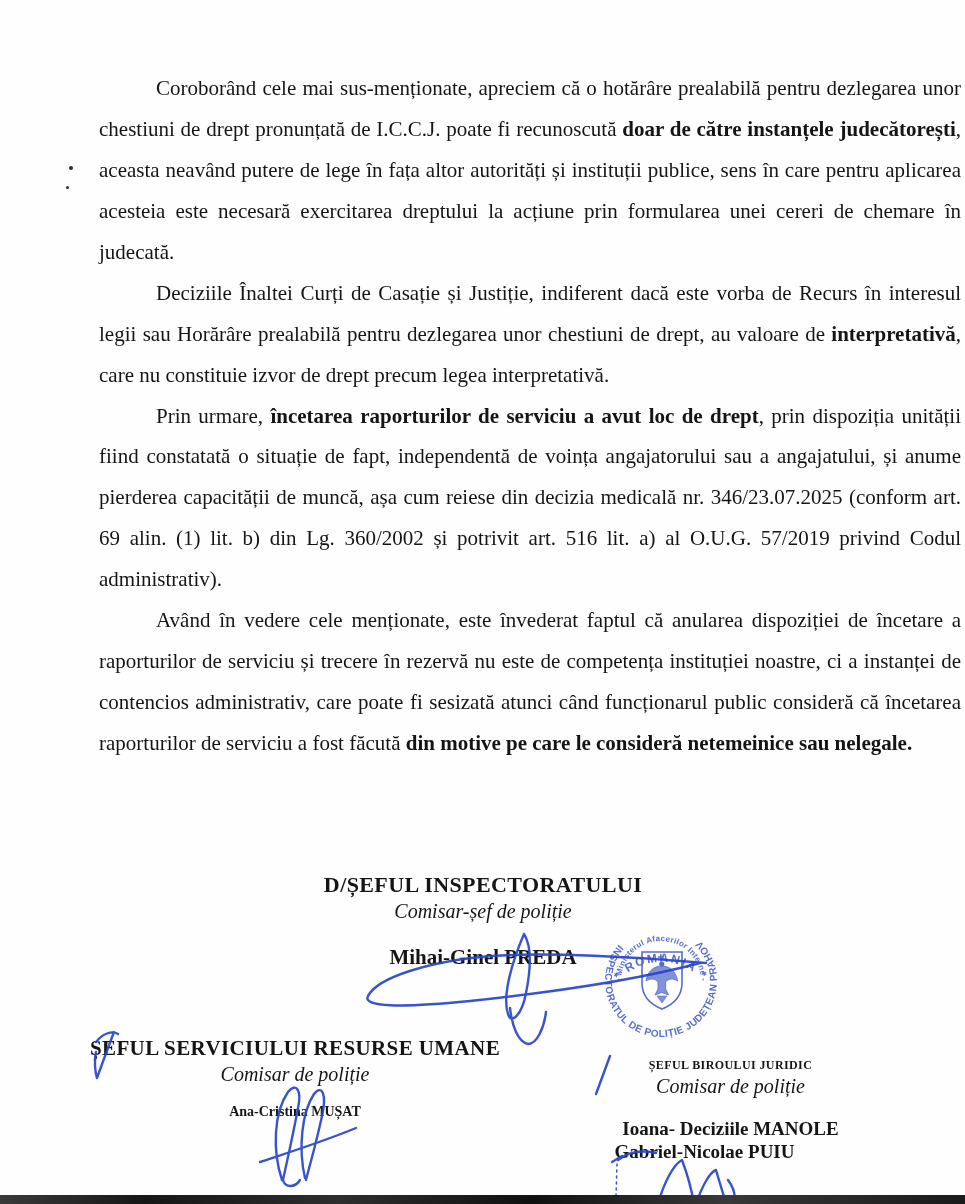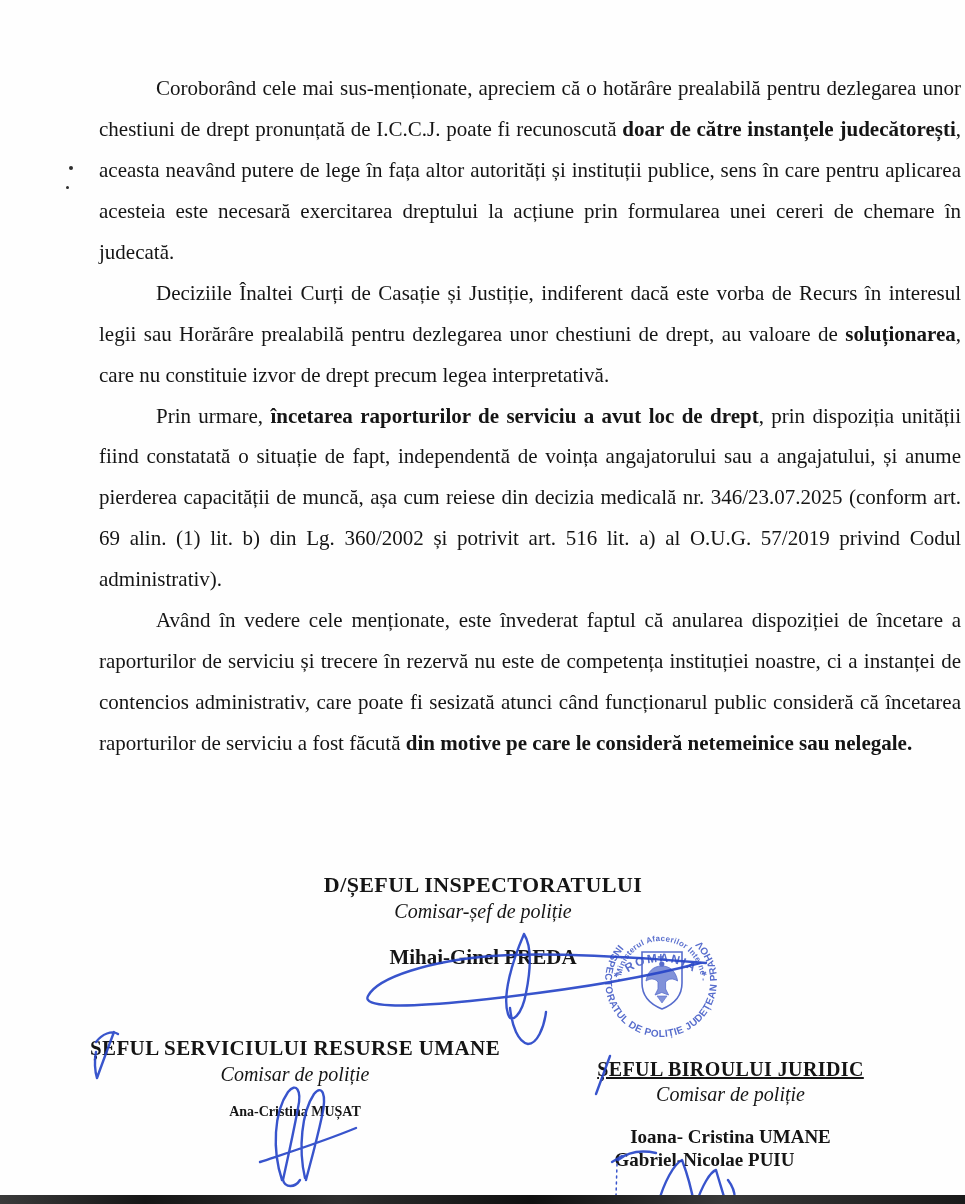--- a/index.html
+++ b/index.html
@@ -30,21 +30,21 @@
   .sig-name{font-weight:bold;}
   #blk-insp{left:283px;top:872px;width:400px;text-align:center;}
   #blk-insp .sig-title{font-size:22px;}
   #blk-insp .sig-rank{font-size:20px;margin-top:2px;}
   #blk-insp .sig-name{font-size:21px;margin-top:22px;}
   #blk-hr{left:55px;top:1036px;width:480px;}
   #blk-hr .sig-title{font-size:21px;}
   #blk-hr .sig-rank{font-size:20px;margin-top:2px;}
   #blk-hr .sig-name{font-size:14px;margin-top:18px;}
   #blk-legal{left:578px;top:1058px;width:305px;}
-  #blk-legal .sig-title{font-size:20px;text-decoration:underline;}
+  #blk-legal .sig-title{font-size:12px;}
   #blk-legal .sig-rank{font-size:20px;margin-top:2px;}
   #blk-legal .sig-name{font-size:19px;margin-top:20px;}
   #blk-legal .advisor-rank{font-size:18px;margin-top:1px;transform:translateX(-22px);}
   #blk-legal .advisor-name{font-weight:bold;font-size:19px;margin-top:1px;transform:translateX(-26px);}
   
   #stamp-svg{position:absolute;left:595px;top:915px;z-index:3;opacity:.88;}
   #sign-svg{position:absolute;left:0;top:0;z-index:4;pointer-events:none;}
   .scan-dot{position:absolute;background:#2e2e2e;border-radius:50%;z-index:1;}
   #dot1{left:69px;top:166px;width:4px;height:4px;}
   #dot2{left:66px;top:186px;width:3px;height:3px;}
@@ -57,41 +57,41 @@
 </head>
 <body>
 
 <div class="page">
 
   <div class="scan-dot" id="dot1"></div>
   <div class="scan-dot" id="dot2"></div>
 
   <div class="doc-body">
     <p class="para"><span>Coroborând cele mai sus-menționate, apreciem că o hotărâre prealabilă pentru dezlegarea unor chestiuni de drept pronunțată de I.C.C.J. poate fi recunoscută </span><b>doar de către instanțele judecătorești</b><span>, aceasta neavând putere de lege în fața altor autorități și instituții publice, sens în care pentru aplicarea acesteia este necesară exercitarea dreptului la acțiune prin formularea unei cereri de chemare în judecată.</span></p>
-    <p class="para"><span>Deciziile Înaltei Curți de Casație și Justiție, indiferent dacă este vorba de Recurs în interesul legii sau Horărâre prealabilă pentru dezlegarea unor chestiuni de drept, au valoare de </span><b>soluționarea</b><span>, care nu constituie izvor de drept precum legea interpretativă.</span></p>
+    <p class="para"><span>Deciziile Înaltei Curți de Casație și Justiție, indiferent dacă este vorba de Recurs în interesul legii sau Horărâre prealabilă pentru dezlegarea unor chestiuni de drept, au valoare de </span><b>interpretativă</b><span>, care nu constituie izvor de drept precum legea interpretativă.</span></p>
     <p class="para"><span>Prin urmare, </span><b>încetarea raporturilor de serviciu a avut loc de drept</b><span>, prin dispoziția unității fiind constatată o situație de fapt, independentă de voința angajatorului sau a angajatului, și anume pierderea capacității de muncă, așa cum reiese din decizia medicală nr. 346/23.07.2025 (conform art. 69 alin. (1) lit. b) din Lg. 360/2002 și potrivit art. 516 lit. a) al O.U.G. 57/2019 privind Codul administrativ).</span></p>
     <p class="para"><span>Având în vedere cele menționate, este învederat faptul că anularea dispoziției de încetare a raporturilor de serviciu și trecere în rezervă  nu este de competența instituției noastre, ci a instanței de contencios administrativ, care poate fi sesizată atunci când funcționarul public consideră că încetarea raporturilor de serviciu a fost făcută </span><b>din motive pe care le consideră netemeinice sau nelegale.</b></p>
   </div>
 
   <div class="sig-block" id="blk-insp">
     <div class="sig-title">D/ȘEFUL INSPECTORATULUI</div>
     <div class="sig-rank">Comisar-șef de poliție</div>
     <div class="sig-name">Mihai-Ginel PREDA</div>
   </div>
 
   <div class="sig-block" id="blk-hr">
     <div class="sig-title">ȘEFUL SERVICIULUI RESURSE UMANE</div>
     <div class="sig-rank">Comisar de poliție</div>
     <div class="sig-name">Ana-Cristina MUȘAT</div>
   </div>
 
   <div class="sig-block" id="blk-legal">
     <div class="sig-title">ȘEFUL BIROULUI JURIDIC</div>
     <div class="sig-rank">Comisar de poliție</div>
-    <div class="sig-name">Ioana- Cristina UMANE</div>
+    <div class="sig-name">Ioana- Deciziile MANOLE</div>
     <div class="advisor-name">Gabriel-Nicolae PUIU</div>
   </div>
 
   <svg id="stamp-svg" width="132" height="132" viewBox="0 0 132 132">
     <g stroke="#4059c6" fill="none">
       <defs>
         <path id="arcBottom" d="M 26.4 26.4 A 56 56 0 1 0 105.6 26.4"></path>
         <path id="arcTop" d="M 18 74 A 56 56 0 0 1 114 74"></path>
         <path id="arcInner" d="M 33.2 88.9 A 40 40 0 1 1 98.8 88.9"></path>
       </defs>

